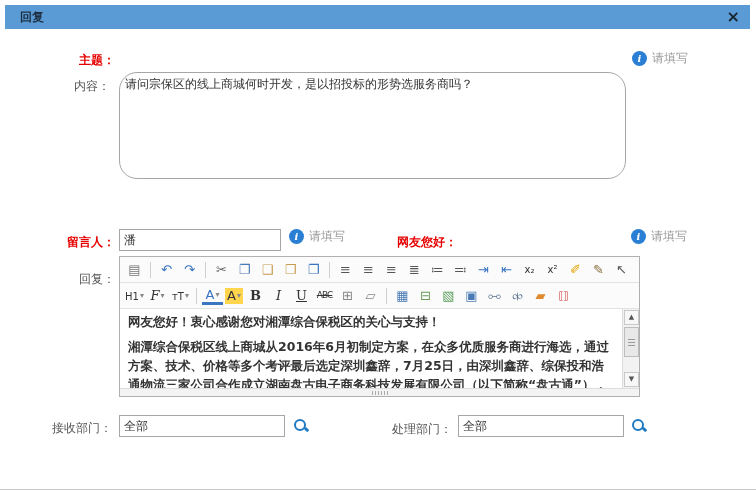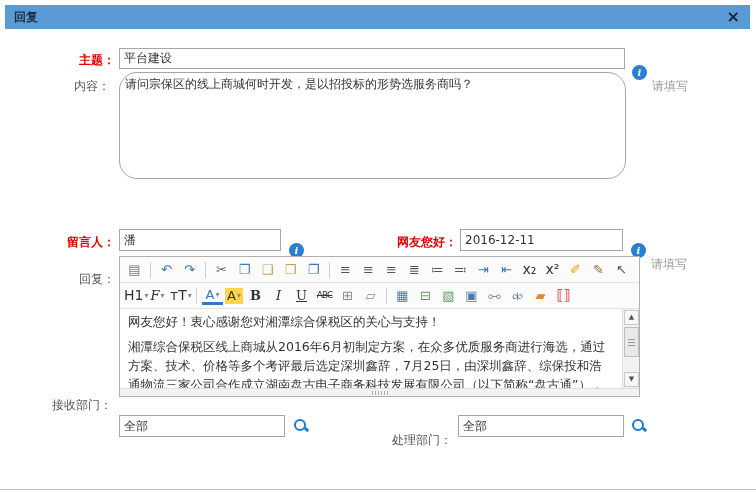--- a/index.html
+++ b/index.html
@@ -2,51 +2,51 @@
 <html><head>
 <meta charset="utf-8">
 <style>
   * { margin:0; padding:0; box-sizing:border-box; }
   html,body { background:#fff; }
   body { font-family:"DejaVu Sans","Liberation Sans",sans-serif; font-size:12px; color:#333; }
   .stage { position:relative; width:756px; height:490px; background:#fff; overflow:hidden; border-bottom:1px solid #c8c8c8; }
 
   
   .titlebar { position:absolute; left:5px; top:5px; width:745px; height:24px; background:#5b9bd5; display:flex; align-items:center; }
-  .titlebar .ttl { margin-left:9px; font-weight:bold; color:#1d2f42; font-size:12px; }
+  .titlebar .ttl { margin-left:15px; font-weight:bold; color:#1d2f42; font-size:12px; }
   .titlebar .close { margin-left:auto; margin-right:10px; color:#16222e; font-size:16px; font-weight:bold; line-height:16px; cursor:pointer; }
 
   
   .lbl { position:absolute; text-align:right; color:#555; font-size:12px; white-space:nowrap; }
   .lbl.red { color:#e60000; font-weight:bold; }
 
   input.fld { position:absolute; border:1px solid #a6a6a6; font-family:inherit; font-size:12px; color:#333; padding:2px 4px; background:#fff; }
   textarea.fld { position:absolute; border:1px solid #a6a6a6; font-family:inherit; font-size:12px; color:#333; padding:3px 5px; background:#fff; resize:none; line-height:17px; }
 
   .hint { position:absolute; display:flex; align-items:center; gap:5px; }
   .info-ic { display:inline-block; width:15px; height:15px; border-radius:50%; background:#2a7fd4; color:#fff; font-size:10px; font-weight:bold; font-style:italic; text-align:center; line-height:15px; font-family:"DejaVu Serif","Liberation Serif",serif; }
   .info-ic::after { content:"i"; }
-  .hint .txt { color:#9a9a9a; font-size:12px;margin-top:28px; }
+  .hint .txt { color:#9a9a9a; font-size:12px; }
 
   
   .editor { position:absolute; left:119px; top:256px; width:521px; height:141px; border:1px solid #b0b0b0; background:#fff; display:flex; flex-direction:column; }
   .tb-row { height:26px; background:#fbfbfb; border-bottom:1px solid #e3e3e3; display:flex; align-items:center; padding:0 3px; overflow:hidden; }
   .tb-btn { display:inline-block; width:21px; height:21px; line-height:21px; text-align:center; font-size:13px; margin:0 1px; cursor:pointer; color:#555; white-space:nowrap; }
   .tb-sep { display:inline-block; width:1px; height:16px; background:#cfcfcf; margin:0 4px; }
   .tb-btn.dd::after { content:"▾"; font-size:8px; color:#888; margin-left:1px; vertical-align:2px; }
   .tb-btn.serif { font-family:"DejaVu Serif","Liberation Serif",serif; }
   .tb-btn.b { font-weight:bold; }
   .tb-btn.i { font-style:italic; }
   .tb-btn.u { text-decoration:underline; }
   .tb-btn.s { text-decoration:line-through; font-size:9px; letter-spacing:-1px; }
-  .tb-btn.sm { font-size:14px; }
+  .tb-btn.sm { font-size:10px; }
   .tb-btn.hl { background:#ffd54d; color:#333; width:18px; height:16px; line-height:16px; }
   .tb-btn.ucolor { border-bottom:3px solid #3b74c0; height:18px; line-height:15px; }
   .ed-body { position:relative; flex:1; overflow:hidden; background:#fff; }
-  .ed-text { position:absolute; left:0; top:0; right:17px; bottom:0; padding:3px 8px; overflow:hidden; line-height:19px; font-size:12.5px; color:#333; }
+  .ed-text { position:absolute; left:0; top:0; right:17px; bottom:0; padding:3px 8px; overflow:hidden; line-height:19px; font-size:12.5px; color:#333;font-weight:bold; }
   .ed-text p { margin:0 0 6px 0; }
   
   .sb { position:absolute; top:0; right:0; width:17px; bottom:0; background:#f2f2f2; border-left:1px solid #ddd; }
   .sb .arr { position:absolute; left:1px; width:15px; height:15px; background:#f7f7f7; border:1px solid #c9c9c9; color:#555; font-size:7px; text-align:center; line-height:13px; cursor:pointer; }
   .sb .arr.up { top:1px; } .sb .arr.dn { bottom:1px; }
   .sb .thumb { position:absolute; left:1px; top:18px; width:15px; height:30px; background:#e8e8e8; border:1px solid #bdbdbd; cursor:grab; }
   .sb .thumb::after { content:""; position:absolute; left:3px; right:3px; top:11px; height:7px; background:repeating-linear-gradient(#9a9a9a,#9a9a9a 1px,transparent 1px,transparent 3px); }
   .ed-resize { height:8px; background:#f3f3f3; border-top:1px solid #ddd; position:relative; cursor:s-resize; }
   .ed-resize .grip { position:absolute; left:50%; top:2px; width:16px; height:4px; margin-left:-8px; background:repeating-linear-gradient(90deg,#aaa,#aaa 1px,transparent 1px,transparent 3px); }
 
@@ -61,38 +61,36 @@
 <body>
 
 <div class="stage">
 
   <div class="titlebar">
     <span class="ttl">回复</span>
     <span class="close">×</span>
   </div>
 
   <div class="lbl red" style="left:40px; top:52px; width:75px;">主题：</div>
-  <input class="fld" style="left: 119px; top: 48px; width: 506px; height: 21px;" value="平台建设">
   <div class="hint" style="left:632px; top:50px;">
     <span class="info-ic"></span>
     <span class="txt">请填写</span>
   </div>
 
   <div class="lbl" style="left:40px; top:78px; width:70px;">内容：</div>
   <textarea class="fld" style="left: 119px; top: 72px; width: 507px; height: 107px; border-radius: 18px;">请问宗保区的线上商城何时开发，是以招投标的形势选服务商吗？</textarea>
 
   <div class="lbl red" style="left:40px; top:234px; width:75px;">留言人：</div>
   <input class="fld" style="left: 119px; top: 229px; width: 162px; height: 22px;" value="潘">
   <div class="hint" style="left:289px; top:228px;">
     <span class="info-ic"></span>
     <span class="txt">请填写</span>
   </div>
 
   <div class="lbl red" style="left:380px; top:234px; width:77px;">网友您好：</div>
-  <input class="fld" style="left: 460px; top: 229px; width: 163px; height: 22px;" value="2016-12-11">
   <div class="hint" style="left:631px; top:228px;">
     <span class="info-ic"></span>
     <span class="txt">请填写</span>
   </div>
 
   <div class="lbl" style="left:40px; top:271px; width:75px;">回复：</div>
   <div class="editor">
     <div class="tb-row" id="tb-row1">
         <span class="tb-btn" title="source" style="color: rgb(119, 119, 119);">▤</span>
         <span class="tb-sep"></span>
@@ -151,22 +149,22 @@
         <div class="arr up">▲</div>
         <div class="thumb"></div>
         <div class="arr dn">▼</div>
       </div>
     </div>
     <div class="ed-resize">
         <div class="grip"></div>
       </div>
   </div>
 
-  <div class="lbl" style="left:40px; top:397px; width:72px;">接收部门：</div>
+  <div class="lbl" style="left:40px; top:420px; width:72px;">接收部门：</div>
   <input class="fld" style="left: 119px; top: 415px; width: 166px; height: 22px;" value="全部">
   <span class="mag" style="position:absolute; left:294px; top:419px;"></span>
 
-  <div class="lbl" style="left:380px; top:432px; width:72px;">处理部门：</div>
+  <div class="lbl" style="left:380px; top:421px; width:72px;">处理部门：</div>
   <input class="fld" style="left: 458px; top: 415px; width: 166px; height: 22px;" value="全部">
   <span class="mag" style="position:absolute; left:632px; top:419px;"></span>
 
 
 </div>
 
 </body></html>

